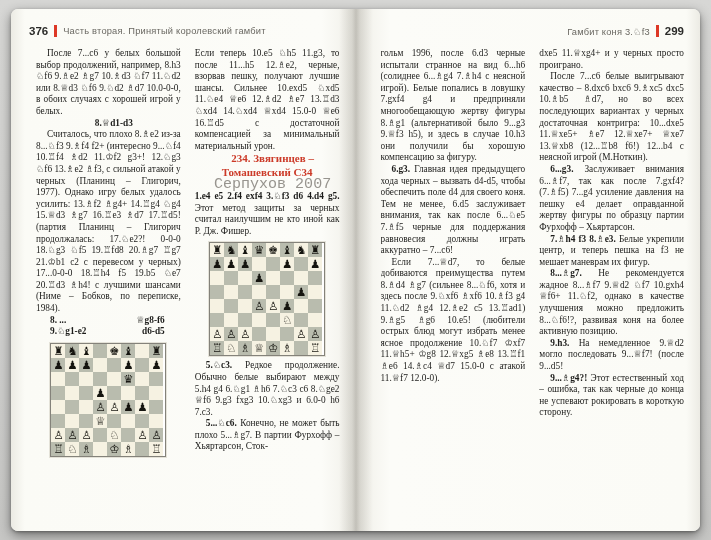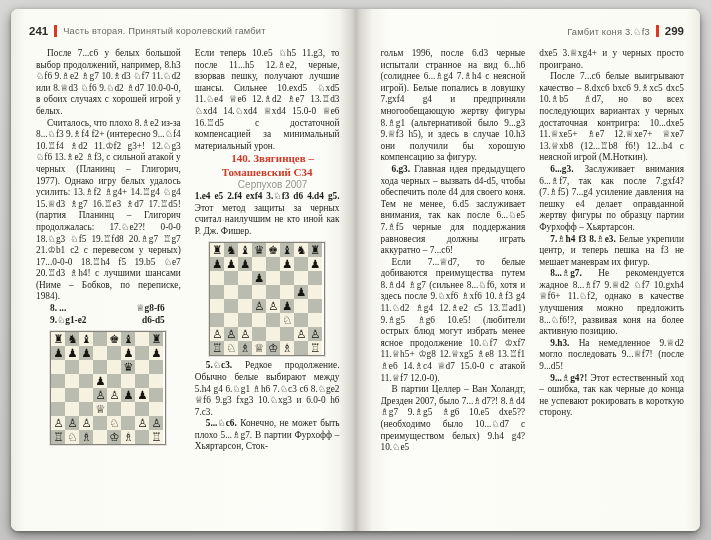--- a/index.html
+++ b/index.html
@@ -34,49 +34,50 @@
   }
   .col p{margin:0;text-indent:11px;}
   .col p.noindent{text-indent:0;}
   .moveline{text-align:center;font-weight:bold;margin:2px 0;}
   .moverow{display:flex;justify-content:space-between;font-weight:bold;padding:0 16px 0 14px;}
   .gamehead{
     text-align:center;font-weight:bold;font-size:11px;line-height:13.5px;
     color:var(--heading_red,#cc3a28);margin:9px 4px 2px;text-indent:0;
   }
   .gamesub{
-    text-align:center;font-size:10px;color:var(--subtitle_gray,#97948e);
-    font-family:Liberation Sans, sans-serif;margin:2px 0 6px;text-indent:0;
+    text-align:center;font-size:15px;color:var(--subtitle_gray,#97948e);
+    font-family:Liberation Mono, monospace;margin:2px 0 6px;text-indent:0;
   }
   .diagram{
     width:114px;margin:5px auto 4px;border:1px solid #84827a;background:#fff;
     box-shadow:0 0 0 1px #e4e2d8;
   }
   .board{display:grid;grid-template-columns:repeat(8,14px);grid-auto-rows:14px;}
   .sq{
     display:flex;align-items:center;justify-content:center;
     font-family:"DejaVu Sans",sans-serif;font-size:11.5px;line-height:14px;color:#15140f;
   }
   .sq.light{background:#f6f2e2;}
   .sq.dark{background:#b9bcae;}
 </style>
 </head>
 <body>
 
 <div class="book">
 
   <div class="page left">
     <div class="pagehead">
-      <span class="pagenum">241</span>
+      <span class="pagenum">376</span>
       <span class="redbar"></span>
       <span class="headtitle">Часть вторая. Принятый королевский гамбит</span>
     </div>
     <div class="cols">
       <div class="col">
           <p>После 7...c6 у белых большой выбор продолжений, например, 8.h3 ♘f6 9.♗e2 ♗g7 10.♗d3 ♘f7 11.♘d2 или 8.♕d3 ♘f6 9.♘d2 ♗d7 10.0-0-0, в обоих случаях с хорошей игрой у белых.</p>
+          <p class="moveline">8.♕d1-d3</p>
           <p>Считалось, что плохо 8.♗e2 из-за 8...♘f3 9.♗f4 f2+ (интересно 9...♘f4 10.♖f4 ♗d2 11.♔f2 g3+! 12.♘g3 ♘f6 13.♗e2 ♗f3, с сильной атакой у черных (Планинц – Глигорич, 1977). Однако игру белых удалось усилить: 13.♗f2 ♗g4+ 14.♖g4 ♘g4 15.♕d3 ♗g7 16.♖e3 ♗d7 17.♖d5! (партия Планинц – Глигорич продолжалась: 17.♘e2?! 0-0-0 18.♘g3 ♘f5 19.♖fd8 20.♗g7 ♖g7 21.♔b1 c2 с перевесом у черных) 17...0-0-0 18.♖h4 f5 19.b5 ♘e7 20.♖d3 ♗h4! с лучшими шансами (Ниме – Бобков, по переписке, 1984).</p>
           <div class="moverow">
             <span>8. ...</span>
             <span>♕g8-f6</span>
           </div>
           <div class="moverow">
             <span>9.♘g1-e2</span>
             <span>d6-d5</span>
           </div>
           <div class="diagram">
@@ -143,21 +144,21 @@
               <div class="sq light"></div>
               <div class="sq dark">♔</div>
               <div class="sq light">♗</div>
               <div class="sq dark"></div>
               <div class="sq light">♖</div>
             </div>
           </div>
         </div>
       <div class="col">
           <p class="noindent">Если теперь 10.e5 ♘h5 11.g3, то после 11...h5 12.♗e2, черные, взорвав пешку, получают лучшие шансы. Сильнее 10.exd5 ♘xd5 11.♘e4 ♕e6 12.♗d2 ♗e7 13.♖d3 ♘xd4 14.♘xd4 ♕xd4 15.0-0 ♕e6 16.♖d5 с достаточной компенсацией за минимальный материальный урон.</p>
-          <p class="gamehead">140. Звягинцев – Томашевский C34</p>
+          <p class="gamehead">234. Звягинцев – Томашевский C34</p>
           <p class="gamesub">Серпухов 2007</p>
           <p class="noindent"><strong>1.e4 e5 2.f4 exf4 3.♘f3 d6 4.d4 g5.</strong> Этот метод защиты за черных считал наилучшим не кто иной как Р. Дж. Фишер.</p>
           <div class="diagram">
             <div class="board">
               <div class="sq light">♜</div>
               <div class="sq dark">♞</div>
               <div class="sq light">♝</div>
               <div class="sq dark">♛</div>
               <div class="sq light">♚</div>
               <div class="sq dark">♝</div>
@@ -231,24 +232,23 @@
     <div class="pagehead rightside">
       <span class="headtitle">Гамбит коня 3.♘f3</span>
       <span class="redbar"></span>
       <span class="pagenum">299</span>
     </div>
     <div class="cols">
       <div class="col">
           <p class="noindent">гольм 1996, после 6.d3 черные испытали странное на вид 6...h6 (солиднее 6...♗g4 7.♗h4 с неясной игрой). Белые попались в ловушку 7.gxf4 g4 и предприняли многообещающую жертву фигуры 8.♗g1 (альтернативой было 9...g3 9.♕f3 h5), и здесь в случае 10.h3 они получили бы хорошую компенсацию за фигуру.</p>
           <p><strong>6.g3.</strong> Главная идея предыдущего хода черных – вызвать d4-d5, чтобы обеспечить поле d4 для своего коня. Тем не менее, 6.d5 заслуживает внимания, так как после 6...♘e5 7.♗f5 черные для поддержания равновесия должны играть аккуратно – 7...c6!</p>
           <p>Если 7...♕d7, то белые добиваются преимущества путем 8.♗d4 ♗g7 (сильнее 8...♘f6, хотя и здесь после 9.♘xf6 ♗xf6 10.♗f3 g4 11.♘d2 ♗g4 12.♗e2 c5 13.♖ad1) 9.♗g5 ♗g6 10.e5! (любители острых блюд могут избрать менее ясное продолжение 10.♘f7 ♔xf7 11.♕h5+ ♔g8 12.♕xg5 ♗e8 13.♖f1 ♗e6 14.♗c4 ♕d7 15.0-0 с атакой 11.♕f7 12.0-0).</p>
-          <p>В партии Целлер – Ван Холандт, Дрезден 2007, было 7...♗d7?! 8.♗d4 ♗g7 9.♗g5 ♗g6 10.e5 dxe5?? (необходимо было 10...♘d7 с преимуществом белых) 9.h4 g4? 10.♘e5</p>
-        </div>
-      <div class="col">
-          <p class="noindent">dxe5 3.♕xg4+ и у черных просто проиграно.</p>
+        </div>
+      <div class="col">
+          <p class="noindent">dxe5 11.♕xg4+ и у черных просто проиграно.</p>
           <p>После 7...c6 белые выигрывают качество – 8.dxc6 bxc6 9.♗xc5 dxc5 10.♗b5 ♗d7, но во всех последующих вариантах у черных достаточная контригра: 10...dxe5 11.♕xe5+ ♗e7 12.♕xe7+ ♕xe7 13.♕xb8 (12...♖b8 f6!) 12...b4 с неясной игрой (М.Ноткин).</p>
           <p><strong>6...g3.</strong> Заслуживает внимания 6...♗f7, так как после 7.gxf4? (7.♗f5) 7...g4 усиление давления на пешку e4 делает оправданной жертву фигуры по образцу партии Фурхофф – Хьяртарсон.</p>
           <p><strong>7.♗h4 f3 8.♗e3.</strong> Белые укрепили центр, и теперь пешка на f3 не мешает маневрам их фигур.</p>
           <p><strong>8...♗g7.</strong> Не рекомендуется жадное 8...♗f7 9.♕d2 ♘f7 10.gxh4 ♕f6+ 11.♘f2, однако в качестве улучшения можно предложить 8...♘f6!?, развивая коня на более активную позицию.</p>
           <p><strong>9.h3.</strong> На немедленное 9.♕d2 могло последовать 9...♕f7! (после 9...d5!</p>
           <p><strong>9...♗g4?!</strong> Этот естественный ход – ошибка, так как черные до конца не успевают рокировать в короткую сторону.</p>
         </div>
     </div>
   </div>
 

